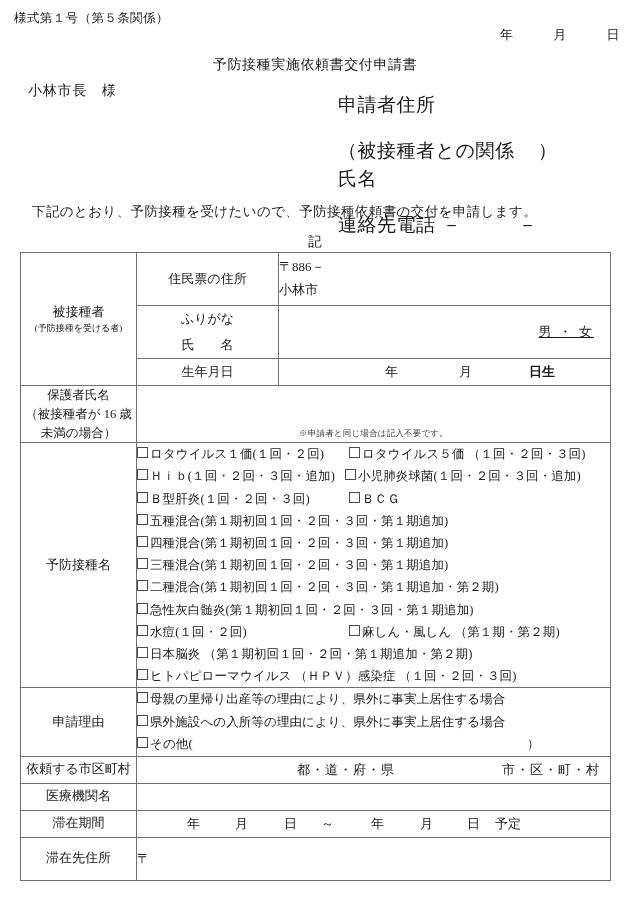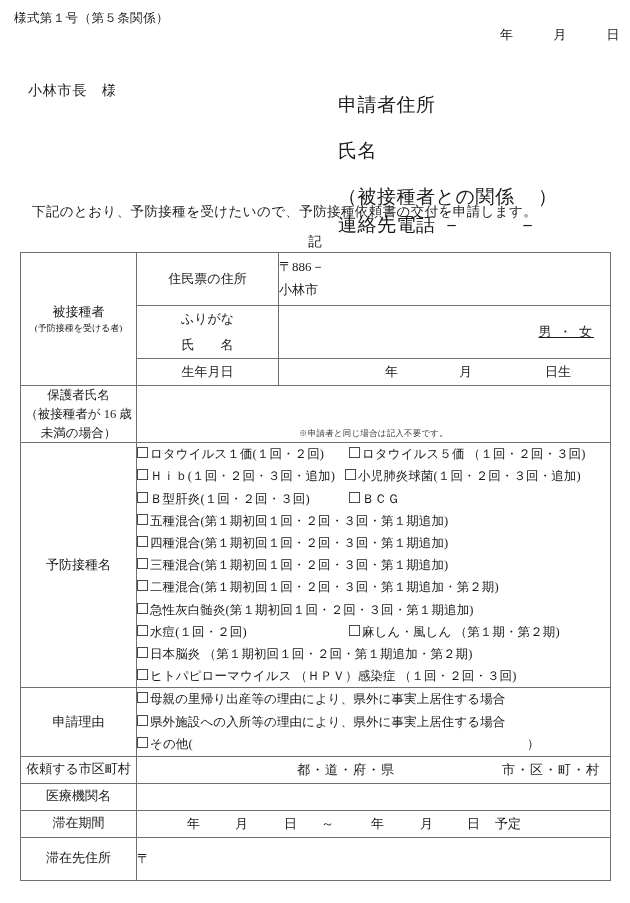--- a/index.html
+++ b/index.html
@@ -146,21 +146,21 @@
     font-size: 13px;
     white-space: nowrap;
     text-decoration: underline;
   }
   .dob-cell {
     height: 26px;
     position: relative;
   }
   .dob-cell .y { position: absolute; left: 106px; top: 50%; transform: translateY(-50%); }
   .dob-cell .m { position: absolute; left: 180px; top: 50%; transform: translateY(-50%); }
-  .dob-cell .d { position: absolute; left: 266px; top: 50%; transform: translateY(-50%); }
+  .dob-cell .d { position: absolute; left: 250px; top: 50%; transform: translateY(-50%); font-weight: bold; }
 
   .guardian-cell {
     height: 50px;
     position: relative;
     padding: 0;
   }
   .guardian-note {
     position: absolute;
     left: 0;
     right: 0;
@@ -258,30 +258,31 @@
 <div class="page">
 
   <div class="form-code">様式第１号（第５条関係）</div>
 
   <div class="date-line">
     <span>年</span>
     <span>月</span>
     <span>日</span>
   </div>
 
+  <div class="doc-title">予防接種実施依頼書交付申請書</div>
 
   <div class="addressee">小林市長　様</div>
 
   <div class="applicant-block">
     <div class="ln">申請者住所</div>
-    <div class="ln">氏名</div>
     <div class="ln tight rel-row">
       <span>（被接種者との関係</span>
       <span class="paren-close">）</span>
     </div>
+    <div class="ln">氏名</div>
     <div class="ln tel-row">
       <span>連絡先電話</span>
       <span class="d1">－</span>
       <span class="d2">－</span>
     </div>
   </div>
 
   <div class="intro-sentence">下記のとおり、予防接種を受けたいので、予防接種依頼書の交付を申請します。</div>
   <div class="ki-mark">記</div>
 

